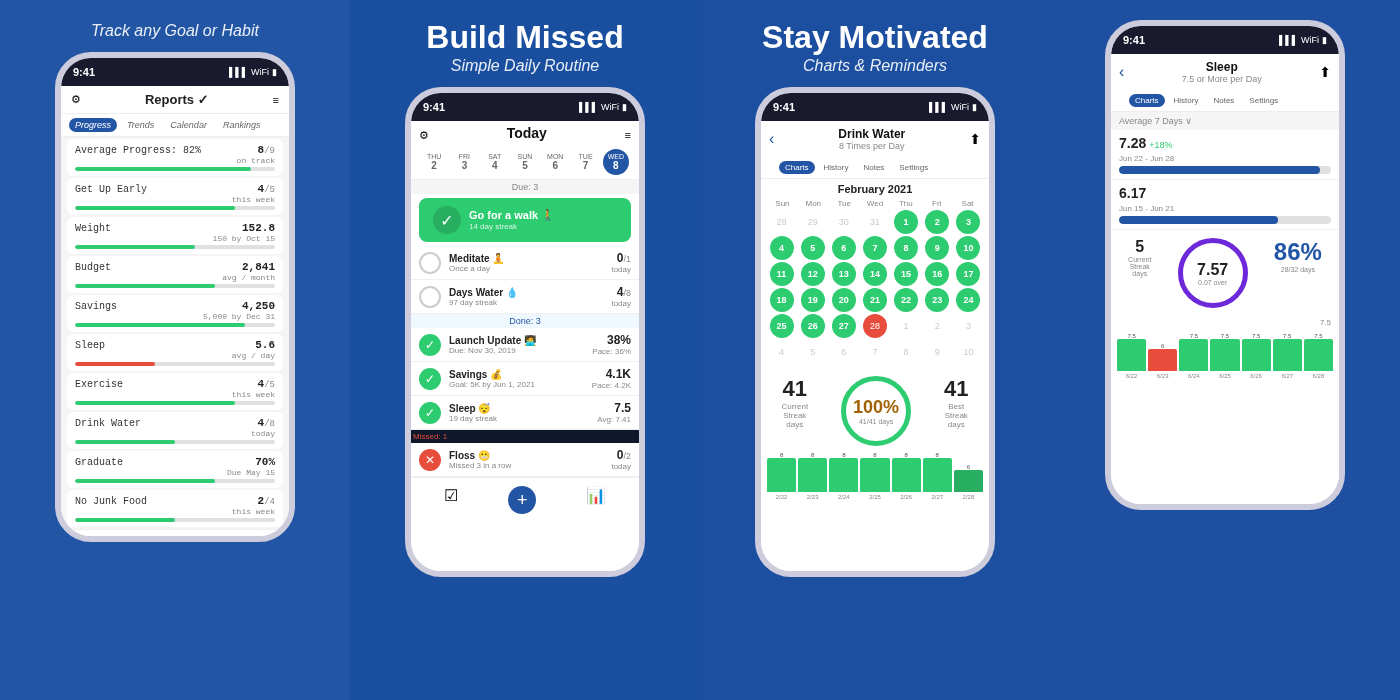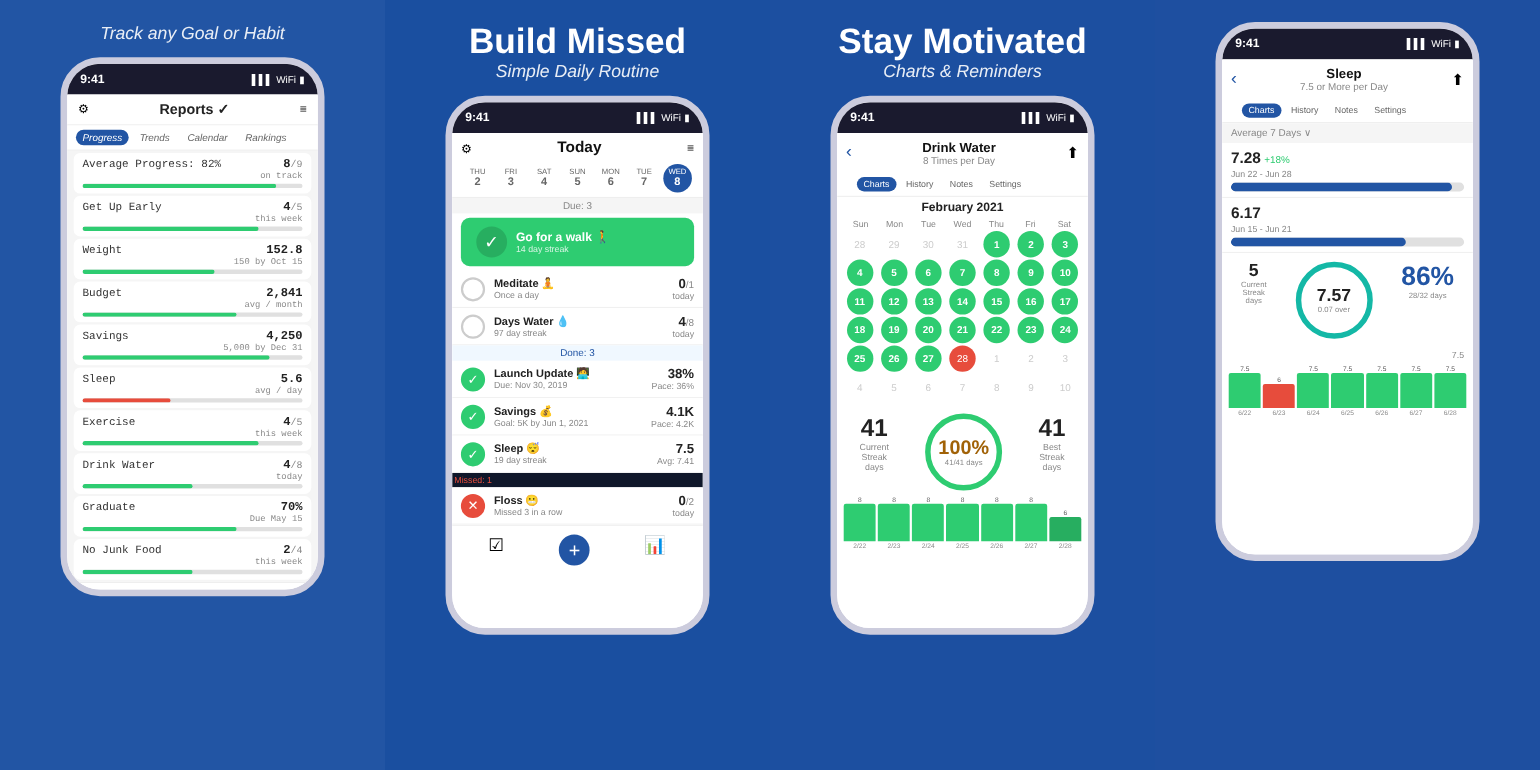--- a/index.html
+++ b/index.html
@@ -380,21 +380,21 @@
       justify-content: space-around;
       padding: 8px 4px;
       background: white;
     }
     .smart-stat { text-align: center; }
     .smart-stat-num { font-size: 16px; font-weight: 700; color: #222; }
     .smart-stat-label { font-size: 7px; color: #888; }
     .smart-avg-circle {
       width: 70px; height: 70px;
       border-radius: 50%;
-      border: 5px solid #14b8a6;
+      border: 5px solid #6d28d9;
       display: flex;
       flex-direction: column;
       align-items: center;
       justify-content: center;
     }
     .smart-avg-num { font-size: 16px; font-weight: 700; color: #222; }
     .smart-avg-sub { font-size: 7px; color: #888; }
     .smart-success {
       font-size: 24px;
       font-weight: 700;

